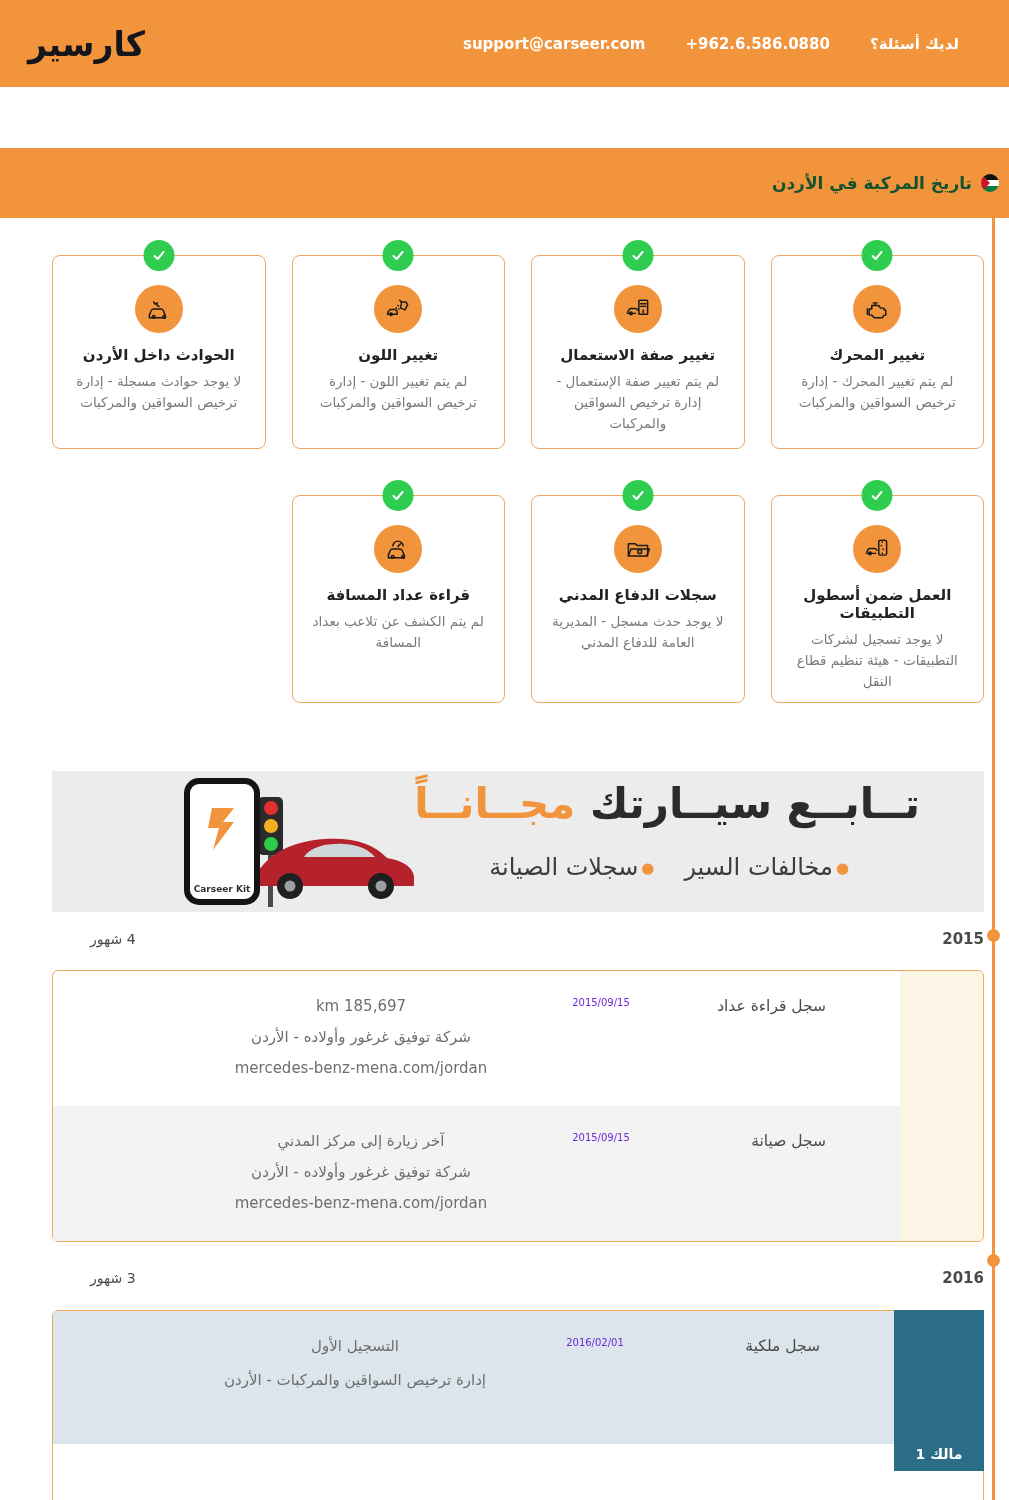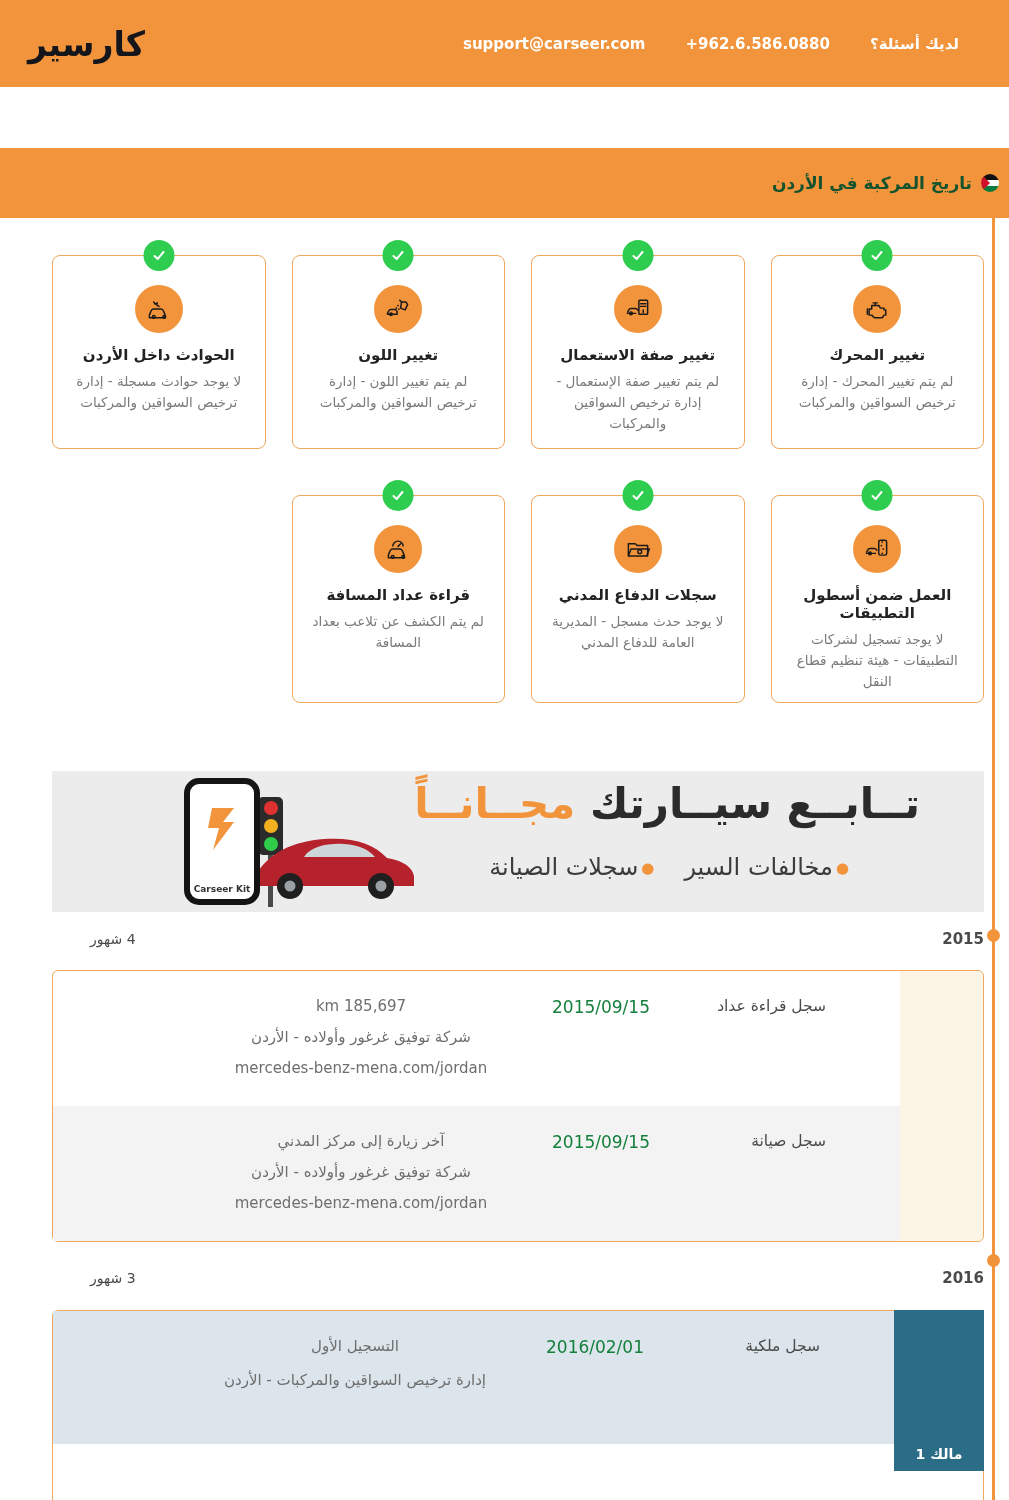--- a/index.html
+++ b/index.html
@@ -53,21 +53,21 @@
   .adcar{position:absolute;left:196px;top:44px;z-index:2;}
   
   .year-row{display:flex;justify-content:space-between;align-items:center;height:20px;}
   .yr-2015{margin-top:17px;} .yr-2016{margin-top:26px;}
   .year{font-size:15px;font-weight:bold;color:#4a4a4a;}
   .duration{font-size:14px;color:#4a4a4a;margin-left:38px;}
   .tcard{border:1px solid #EFA85C;border-radius:6px;margin-top:21px;position:relative;background:#fff;}
   .tcard .cream-strip{position:absolute;right:0;top:0;bottom:0;width:83px;background:var(--cream);border-radius:0 6px 6px 0;}
   .record{display:flex;margin-left:0;margin-right:83px;padding:26px 74px 16px 30px;position:relative;}
   .r-title{width:150px;text-align:right;color:#4a4a4a;font-size:15.5px;}
-  .r-date{width:150px;text-align:center;color:#15803d;font-size:17px;}
+  .r-date{width:150px;text-align:center;color:#6d28d9;font-size:10px;}
   .r-value{width:330px;text-align:center;font-size:15px;}
   .r-value div{margin-bottom:13px;color:#6e6e6e;}
   .v-km{color:var(--kmblue);}
   .v-company-blue{color:var(--companyblue);}
   .v-link{color:var(--linkblue);cursor:pointer;}
   .row-gray{background:var(--rowgray);}
   .tcard2{height:206px;margin-top:22px;}
   .tcard2 .record{margin-right:89px;background:var(--rowblue);height:133px;padding-bottom:0;}
   .tcard2 .r-value div{margin-bottom:16px;}
   .owner-strip{position:absolute;right:-1px;top:-1px;width:90px;height:161px;background:var(--teal);

